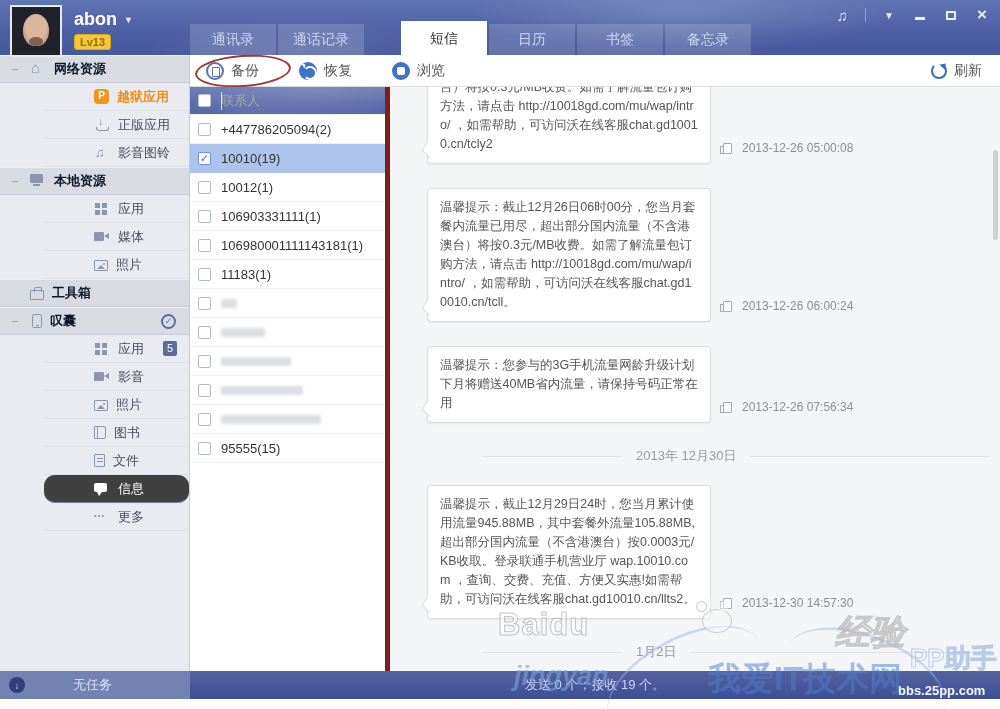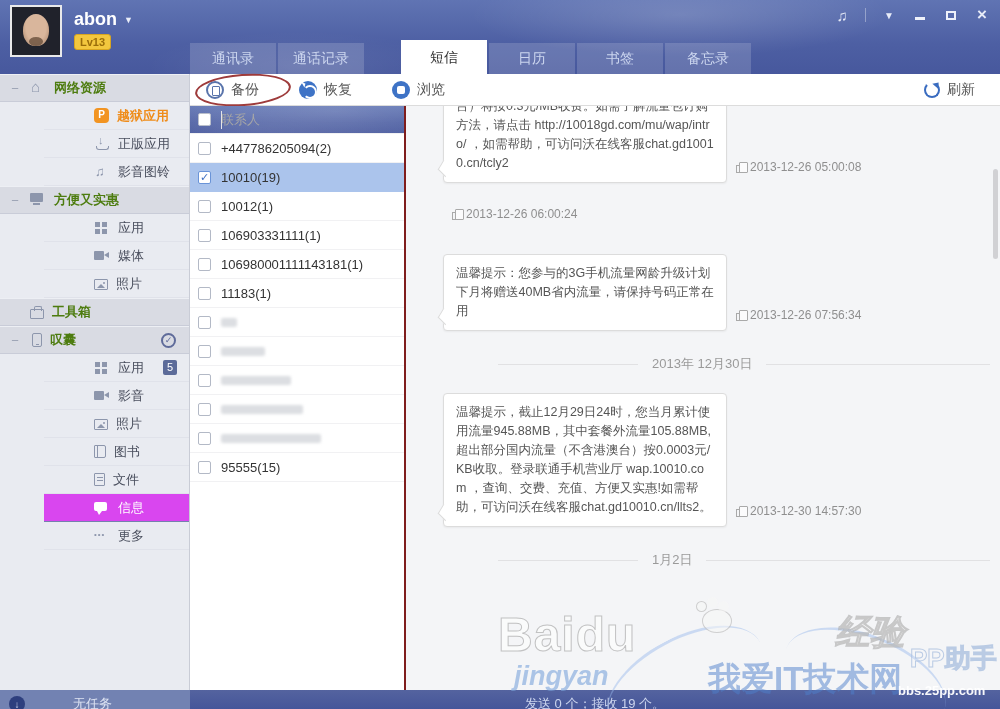--- a/index.html
+++ b/index.html
@@ -1,20 +1,20 @@
 <!DOCTYPE html>
 <html><head>
 <meta charset="utf-8">
 <style>
   * { margin:0; padding:0; box-sizing:border-box; }
   html,body { width:1000px; height:709px; overflow:hidden; }
   body { font-family:"Liberation Sans","DejaVu Sans",sans-serif; position:relative; background:#fff; }
 
   
-  .header { position:relative; height:74px; background:linear-gradient(180deg,#6074b3 0%,#4d5fa3 60%,#47589d 100%); }
+  .header { position:relative; height:55px; background:linear-gradient(180deg,#6074b3 0%,#4d5fa3 60%,#47589d 100%); }
   .header::before { content:''; position:absolute; inset:0;
      background:radial-gradient(ellipse 300px 60px at 68% 20%, rgba(255,255,255,.16), transparent 70%),
                 radial-gradient(ellipse 220px 50px at 30% 90%, rgba(255,255,255,.08), transparent 70%); }
   .avatar { position:absolute; left:10px; top:5px; width:52px; height:52px; background:#20222b; border:2px solid rgba(255,255,255,.9); z-index:2; }
   .avatar::before { content:''; position:absolute; left:11px; top:7px; width:26px; height:32px; border-radius:50% 50% 46% 46%; background:radial-gradient(ellipse at 50% 38%, #d9b69c 55%, #b08c72 90%); }
   .avatar::after { content:''; position:absolute; left:17px; top:30px; width:14px; height:9px; border-radius:50%; background:rgba(110,85,65,.85); }
   .username { position:absolute; left:74px; top:9px; color:#fff; font-size:18px; font-weight:bold; z-index:2; display:flex; align-items:center; gap:7px; cursor:pointer; }
   .username .caret { font-size:9px; color:#e9edf8; }
   .lv-badge { position:absolute; left:74px; top:34px; background:#f3c73e; color:#9a6d0a; font-size:11px; font-weight:bold; padding:1px 5px; border-radius:3px; z-index:2; border:1px solid #d8a51f; }
   .titlebar-right { position:absolute; right:10px; top:7px; display:flex; align-items:center; gap:15px; color:#e8ecf8; z-index:3; }
@@ -31,26 +31,26 @@
   .tab { width:86px; height:31px; line-height:31px; text-align:center; font-size:14px; color:#ccd6ef; background:rgba(255,255,255,.16); cursor:pointer; }
   .tab.active { background:#fff; color:#333; height:34px; line-height:34px;margin-left:35px; }
 
   
   .body-row { display:flex; height:616px; }
 
   
   .sidebar { width:190px; background:#e9ebf1; border-right:1px solid #c9ccd6; display:flex; flex-direction:column; }
   .side-row { height:28px; flex:none; display:flex; align-items:center; font-size:13px; border-bottom:1px solid #e0e2ea; cursor:pointer; position:relative; }
   .side-section { background:#d9dbe3; border-bottom:1px solid #c9ccd8; border-top:1px solid #edeff4; }
-  .side-section .lbl { font-weight:bold; color:#4d7c0f; }
+  .side-section .lbl { font-weight:bold; color:#0f172a; }
   .side-item { padding-left:50px;margin-left:44px; }
   .side-item .lbl { color:#4a4f5e; }
   .side-row .lbl { margin-left:8px; }
   .side-row.accent .lbl { color:#ef8c1a; font-weight:bold; }
-  .side-row.sel { background:#d946ef; border-color:#7680ae; }
+  .side-row.sel { background:#404040; border-color:#7680ae;border-radius:11px; }
   .side-row.sel .lbl { color:#fff; }
   .collapse { width:30px; text-align:center; color:#9aa2b4; font-size:13px; flex:none; }
   .badge { margin-left:auto; margin-right:12px; background:#5c6b99; color:#fff; font-size:11px; height:15px; line-height:15px; padding:0 4px; border-radius:2px; }
   .check-circle { margin-left:auto; margin-right:13px; width:15px; height:15px; border:2px solid #5f6b9a; border-radius:50%; display:flex; align-items:center; justify-content:center; flex:none; }
   .check-circle::before { content:'✓'; font-size:9px; color:#5f6b9a; font-weight:bold; }
   .side-fill { flex:1; }
 
   
   .ci { position:relative; display:inline-block; width:16px; height:14px; flex:none; color:#8d96ac; }
   .side-row.sel .ci { color:#fff; }
@@ -79,69 +79,69 @@
   .ci-phone { border:1px solid currentColor; width:10px; height:14px; border-radius:2px; margin-left:2px; }
   .ci-phone::before { content:''; position:absolute; left:3px; bottom:1px; width:3px; height:1px; background:currentColor; }
   .ci-monitor::before { content:''; position:absolute; left:0; top:0; width:13px; height:9px; background:currentColor; border-radius:1px; }
   .ci-monitor::after { content:''; position:absolute; left:3px; top:10px; width:7px; height:2px; background:currentColor; box-shadow:-2px 2px 0 -1px currentColor, 2px 2px 0 -1px currentColor; }
 
   
   .main { flex:1; display:flex; flex-direction:column; background:#7f1d1d; min-width:0; }
   .toolbar { height:32px; flex:none; background:#fff; border-bottom:1px solid #dcdcdc; display:flex; align-items:center; padding-left:16px; }
   .tool { display:flex; align-items:center; gap:7px; margin-right:40px; font-size:14px; color:#555; cursor:pointer; position:relative; }
   .tool.circled::after { content:''; position:absolute; left:-11px; top:-7px; right:-32px; bottom:-7px; border:2px solid #9e3b3b; border-radius:50%; transform:rotate(-4deg); pointer-events:none; }
-  .tool-refresh { margin-left:auto; margin-right:25px; }
+  .tool-refresh { margin-left:auto; margin-right:18px; }
   .tbi { position:relative; width:18px; height:18px; flex:none; }
   .tbi-backup { border:2px solid #5974ab; border-radius:50%; }
   .tbi-backup::before { content:''; position:absolute; left:4px; top:3px; width:6px; height:8px; border:1px solid #5974ab; border-radius:1px; }
   .tbi-restore, .tbi-browse { background:#3e73c6; border-radius:50%; }
   .tbi-restore::before { content:''; position:absolute; left:4px; top:4px; width:10px; height:10px; border:2px solid #fff; border-radius:50%; border-left-color:transparent; }
   .tbi-restore::after { content:''; position:absolute; left:2px; top:2px; border-top:4px solid #fff; border-left:4px solid transparent; transform:rotate(15deg); }
   .tbi-browse::before { content:''; position:absolute; left:5px; top:5px; width:8px; height:8px; background:#fff; border-radius:2px; }
   .tbi-refresh { width:16px; height:16px; border:2px solid #3a6cc0; border-radius:50%; border-top-color:transparent; }
   .tbi-refresh::before { content:''; position:absolute; right:-3px; top:-2px; border-bottom:5px solid #3a6cc0; border-left:4px solid transparent; border-right:4px solid transparent; transform:rotate(40deg); }
 
   .content-row { flex:1; display:flex; min-height:0; }
 
   
-  .contacts { width:216px; flex:none; background:#fff; border-right:2px solid #7f1d1d; overflow:hidden; }
+  .contacts { width:200px; flex:none; background:#fff; border-right:5px solid #7f1d1d; overflow:hidden; }
   .c-row { height:29px; display:flex; align-items:center; padding-left:8px; gap:10px; font-size:13px; color:#333; border-bottom:1px solid #f1f1f3; cursor:pointer; position:relative; }
   .c-row.header { height:28px; color:#999; cursor:default; }
   .c-row.header .col-sep { position:absolute; left:31px; top:5px; width:1px; height:18px; background:#e4e4e8; }
   .c-row.selected { background:#abc4ec; border-bottom-color:#abc4ec; }
   .cb { width:13px; height:13px; border:1px solid #b3b9c6; background:#fff; border-radius:2px; flex:none; display:flex; align-items:center; justify-content:center; }
   .cb.checked { border-color:#6a94d8; }
   .cb.checked::before { content:'✓'; color:#3f6fc1; font-size:11px; font-weight:bold; line-height:13px; }
   .smudge { height:9px; border-radius:2px; background:rgba(140,146,158,.3); filter:blur(1.4px); }
 
   
   .messages { flex:1; background:#f4f5f7; padding-left:37px; padding-right:10px; position:relative; overflow:hidden; min-width:0; }
   .msg-row { display:flex; align-items:flex-end; margin-bottom:24px; }
   .bubble { width:284px; flex:none; background:#fff; border:1px solid #dcdcdc; border-radius:4px; padding:9px 12px; font-size:12.5px; line-height:19px; color:#555; position:relative; box-shadow:0 1px 2px rgba(0,0,0,.05); word-break:break-all; }
   .bubble::after { content:''; position:absolute; left:-5px; bottom:8px; width:10px; height:10px; background:#fff; border-left:1px solid #dcdcdc; border-bottom:1px solid #dcdcdc; transform:rotate(45deg) skewX(14deg); }
   .bubble.clipped { margin-top:-38px; }
-  .time { display:flex; align-items:center; gap:2px; margin-left:12px; margin-bottom:9px; font-size:12px; color:#8f8f8f; white-space:nowrap; }
+  .time { display:flex; align-items:center; gap:10px; margin-left:12px; margin-bottom:9px; font-size:12px; color:#8f8f8f; white-space:nowrap; }
   .ts-ic { width:9px; height:11px; border:1px solid #a9a9a9; border-radius:1px; background:#fbfbfc; position:relative; flex:none; }
   .ts-ic::before { content:''; position:absolute; left:-4px; top:2px; width:3px; height:6px; border:1px solid #a9a9a9; border-right:none; }
   .msg-divider { display:flex; align-items:center; color:#9a9a9a; font-size:13px; margin:12px 0 20px; }
   .msg-divider .line { flex:1; height:1px; background:#e1e1e3; }
   .msg-divider .line.first { margin-left:55px; margin-right:14px; max-width:190px; flex:none; width:140px; }
   .msg-divider .line.last { margin-left:14px; }
   .v-scroll { position:absolute; right:2px; top:63px; width:5px; height:90px; background:#d1d1d4; border-radius:3px; cursor:pointer; }
 
   
   .footer { height:28px; display:flex; position:relative; z-index:5; }
   .footer-left { width:190px; flex:none; background:#7282b2; display:flex; align-items:center; padding-left:9px; color:#dde3f2; font-size:13px; }
   .footer-left .task-ic { width:16px; height:16px; border-radius:50%; background:#2e3f7e; color:#cdd6ee; font-size:10px; display:flex; align-items:center; justify-content:center; margin-right:48px; }
   .footer-right { flex:1; background:linear-gradient(180deg,#54639f,#3e4f97); color:#ccd5ee; font-size:13px; display:flex; align-items:center; justify-content:center; }
 
   
   .watermark { position:absolute; left:480px; top:595px; width:520px; height:114px; pointer-events:none; z-index:9; }
   .wm-txt { position:absolute; white-space:nowrap; }
-  .wm-baidu { left:18px; top:12px; font-size:48px; font-weight:bold; letter-spacing:1px; color:rgba(255,255,255,.55); -webkit-text-stroke:1px rgba(150,150,150,.55); }
+  .wm-baidu { left:18px; top:12px; font-size:31px; font-weight:bold; letter-spacing:1px; color:rgba(255,255,255,.55); -webkit-text-stroke:1px rgba(150,150,150,.55); }
   .wm-jy { left:355px; top:14px; font-size:35px; font-weight:bold; color:rgba(255,255,255,.5);font-style:italic; -webkit-text-stroke:1px rgba(150,150,150,.5); }
   .wm-jingyan { left:34px; top:66px; font-size:27px; font-weight:bold; font-style:italic; color:rgba(122,163,219,.6); }
   .wm-pp { left:430px; top:46px; font-size:26px; font-weight:bold; color:rgba(255,255,255,.12); -webkit-text-stroke:1px rgba(165,188,222,.75); }
   .wm-big { left:228px; top:62px; font-size:33px; font-weight:bold; color:rgba(77,127,203,.5); }
   .wm-site { left:418px; top:88px; font-size:13px; font-weight:bold; color:rgba(255,255,255,.95); }
   .wm-paw { position:absolute; left:222px; top:14px; width:30px; height:24px; border-radius:50%; background:rgba(245,245,245,.55); border:1px solid rgba(160,160,160,.45); }
   .wm-paw::before { content:''; position:absolute; left:-7px; top:-9px; width:9px; height:9px; border-radius:50%; background:rgba(245,245,245,.55); border:1px solid rgba(160,160,160,.45); box-shadow:11px -4px 0 rgba(245,245,245,.55), 22px 0 0 rgba(245,245,245,.55); }
   .wing { position:absolute; width:170px; height:90px; border:0 solid transparent; border-top:3px solid rgba(150,185,235,.45); border-radius:50%; }
   .wing1 { left:120px; top:42px; transform:rotate(-28deg); }
   .wing2 { left:300px; top:40px; transform:rotate(22deg) scaleX(-1); }
@@ -193,21 +193,21 @@
         <span class="ci ci-genuine"></span>
         <span class="lbl">正版应用</span>
       </div>
       <div class="side-row side-item">
         <span class="ci ci-music"></span>
         <span class="lbl">影音图铃</span>
       </div>
       <div class="side-row side-section">
         <span class="collapse">−</span>
         <span class="ci ci-monitor"></span>
-        <span class="lbl">方便又实惠</span>
+        <span class="lbl">本地资源</span>
       </div>
       <div class="side-row side-item">
         <span class="ci ci-grid"></span>
         <span class="lbl">应用</span>
       </div>
       <div class="side-row side-item">
         <span class="ci ci-video"></span>
         <span class="lbl">媒体</span>
       </div>
       <div class="side-row side-item">
@@ -334,20 +334,21 @@
       <div class="messages" id="message-pane">
         <div class="v-scroll"></div>
       <div class="msg-row">
             <div class="bubble clipped">流量11.11MB，超出部分国内流量（不含港澳台）将按0.3元/MB收费。如需了解流量包订购方法，请点击 http://10018gd.com/mu/wap/intro/ ，如需帮助，可访问沃在线客服chat.gd10010.cn/tcly2</div>
             <div class="time">
               <span class="ts-ic"></span>
               <span>2013-12-26 05:00:08</span>
             </div>
           </div>
           <div class="msg-row">
+            <div class="bubble">温馨提示：截止12月26日06时00分，您当月套餐内流量已用尽，超出部分国内流量（不含港澳台）将按0.3元/MB收费。如需了解流量包订购方法，请点击 http://10018gd.com/mu/wap/intro/ ，如需帮助，可访问沃在线客服chat.gd10010.cn/tcll。</div>
             <div class="time">
               <span class="ts-ic"></span>
               <span>2013-12-26 06:00:24</span>
             </div>
           </div>
           <div class="msg-row">
             <div class="bubble">温馨提示：您参与的3G手机流量网龄升级计划下月将赠送40MB省内流量，请保持号码正常在用</div>
             <div class="time">
               <span class="ts-ic"></span>
               <span>2013-12-26 07:56:34</span>

